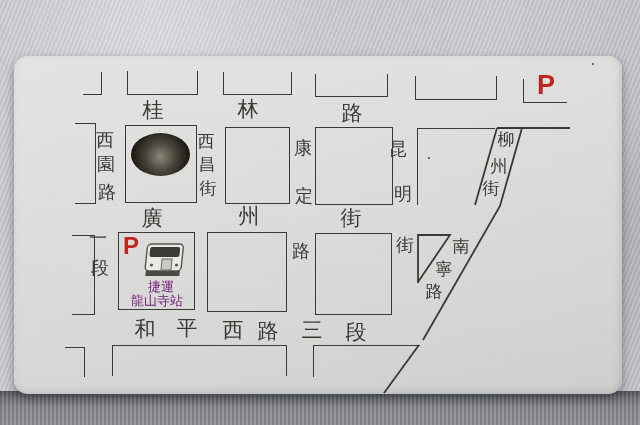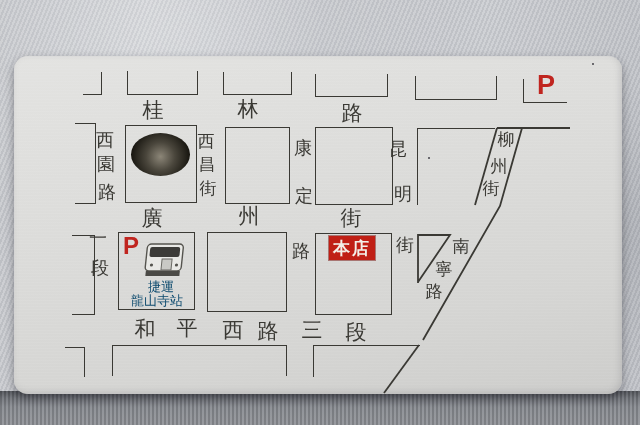--- a/index.html
+++ b/index.html
@@ -54,21 +54,21 @@
   .temple-name{
     position:absolute;left:162px;top:188px;transform:translate(-50%,-50%);
     font-size:17px;letter-spacing:7px;color:#2e2d28;white-space:nowrap;line-height:1;
   }
   .shop-badge{
     position:absolute;left:329px;top:236px;width:46px;height:24px;
     background:#c01f15;color:#f3efe8;font-size:17px;font-weight:bold;
     text-align:center;line-height:24px;letter-spacing:2px;
     box-shadow:0 0 0 1px rgba(120,20,15,0.5);
   }
-  .station-text{position:absolute;transform:translate(-50%,-50%);font-size:13px;color:#0c4a6e;white-space:nowrap;line-height:1;}
+  .station-text{position:absolute;transform:translate(-50%,-50%);font-size:13px;color:#701a75;white-space:nowrap;line-height:1;}
   .train{position:absolute;left:138px;top:241px;}
   .speck{position:absolute;width:2px;height:2px;border-radius:50%;background:#44434a;}
   svg.diag{position:absolute;left:0;top:0;z-index:1;}
 </style>
 </head>
 <body>
 
 <div class="photo">
   <div class="fabric-bottom"></div>
   <div class="card"></div>
@@ -108,21 +108,20 @@
         <rect x="26" y="18" width="10" height="11" fill="#c9c9c5" stroke="#6a6964" stroke-width="1"></rect>
         <rect x="11" y="30" width="34" height="5" fill="#4a4945"></rect>
         <circle cx="16" cy="24" r="1.6" fill="#55544f"></circle>
         <circle cx="41" cy="24" r="1.6" fill="#55544f"></circle>
       </g>
     </svg>
     <span class="station-text" style="left:161px;top:286px">捷運</span>
     <span class="station-text" style="left:157px;top:300px">龍山寺站</span>
     <div class="blk" style="left:207px;top:232px;width:80px;height:80px"></div>
     <div class="blk" style="left:315px;top:233px;width:77px;height:82px"></div>
-    <div class="shop-badge">本店</div>
 
     <div class="blk b-tr" style="left:65px;top:347px;width:20px;height:30px"></div>
     <div class="blk b-ltr" style="left:112px;top:345px;width:175px;height:31px"></div>
     <div class="blk b-lt" style="left:313px;top:345px;width:107px;height:32px"></div>
 
     <span class="ch s21" style="left:153px;top:110px">桂</span>
     <span class="ch s21" style="left:248px;top:109px">林</span>
     <span class="ch s21" style="left:352px;top:113px">路</span>
 
     <span class="ch s21" style="left:152px;top:218px">廣</span>

